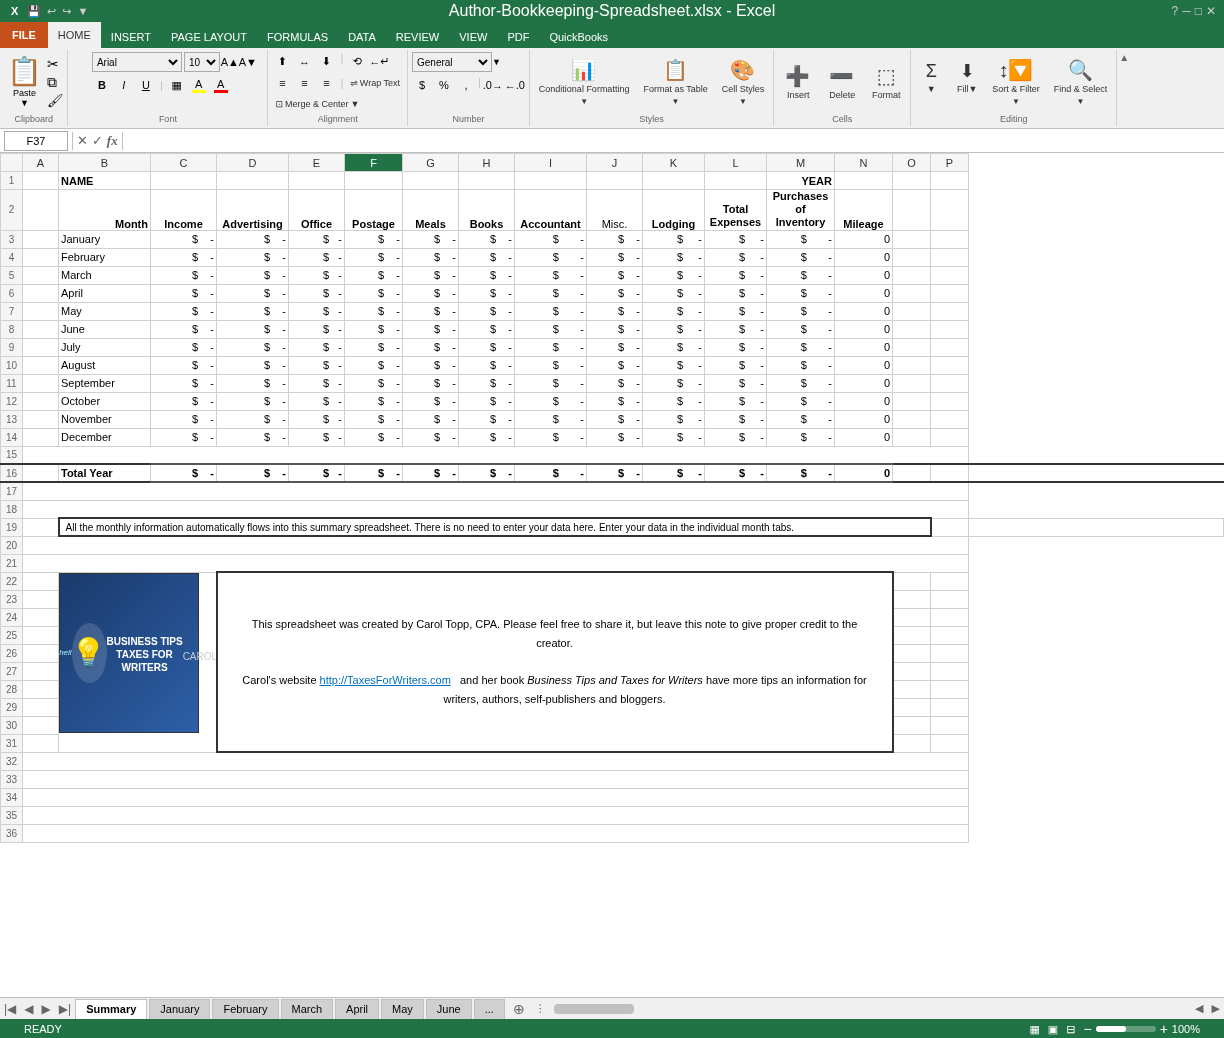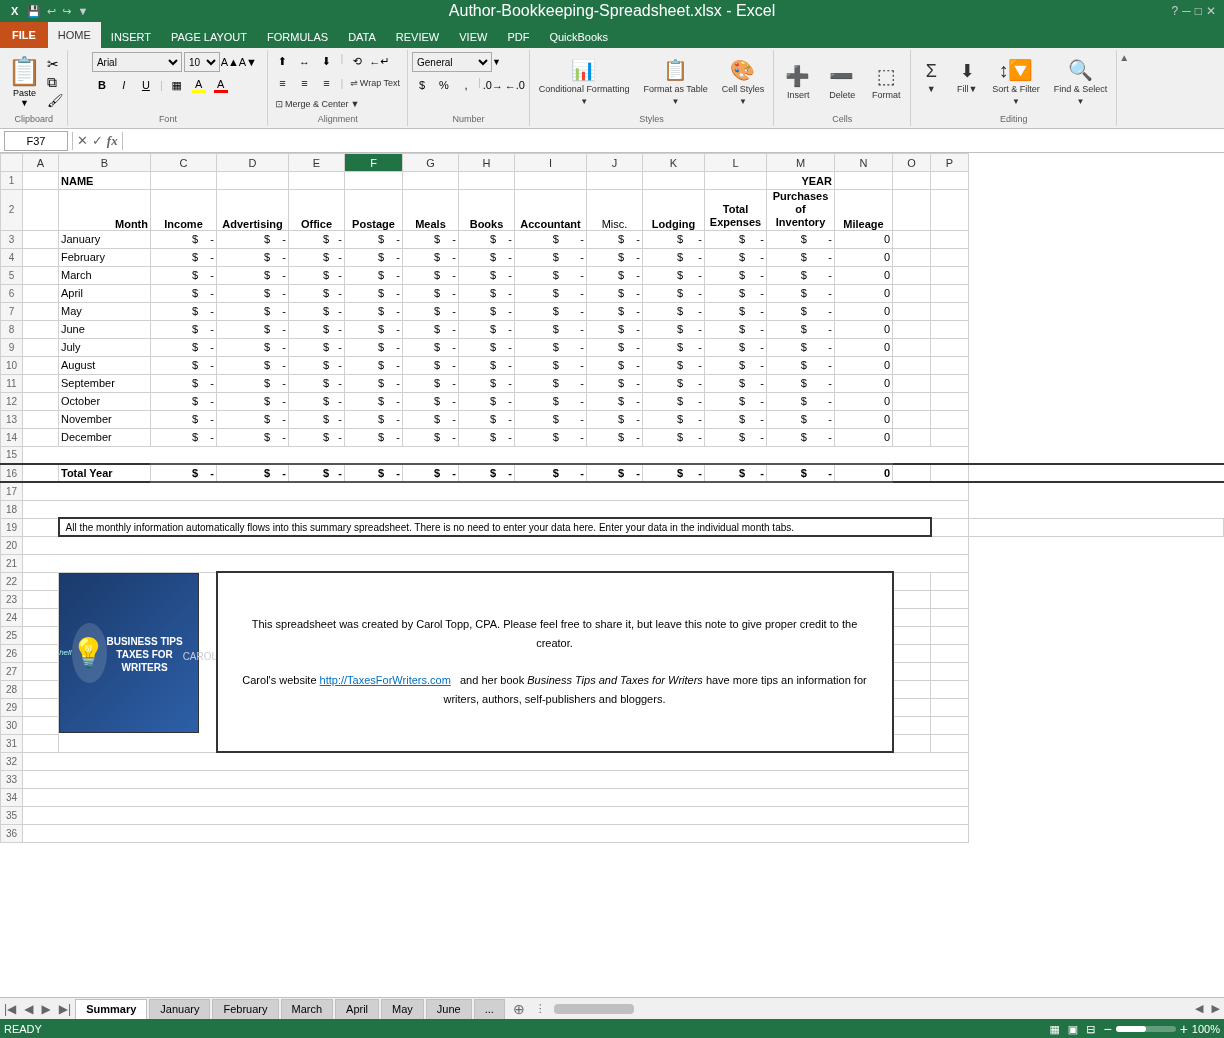--- a/index.html
+++ b/index.html
@@ -179,21 +179,21 @@
     table.grid .col-header.active-col { background: #217346; color: white; }
 
     
     .status-bar {
       height: 20px;
       background: #217346;
       color: white;
       display: flex;
       align-items: center;
       justify-content: space-between;
-      padding: 0 4px;
+      padding: 0 24px;
       font-size: 11px;
     }
     .status-right { display: flex; gap: 8px; align-items: center; }
     .zoom-control { display: flex; align-items: center; gap: 4px; }
 
     
     .sheet-tabs {
       display: flex;
       align-items: center;
       background: #f0f0f0;

